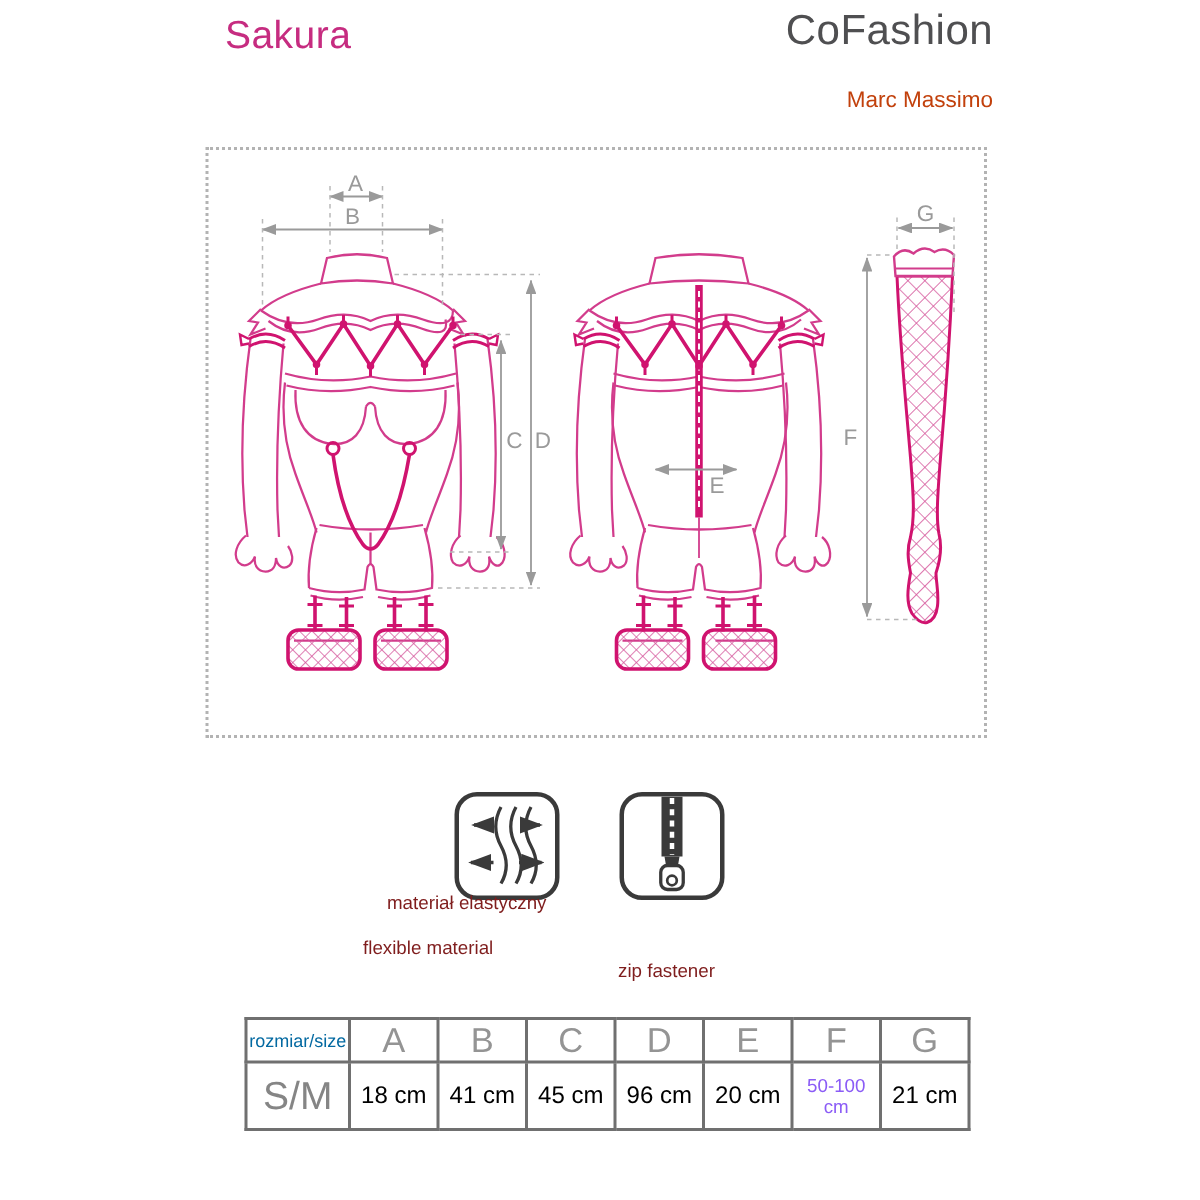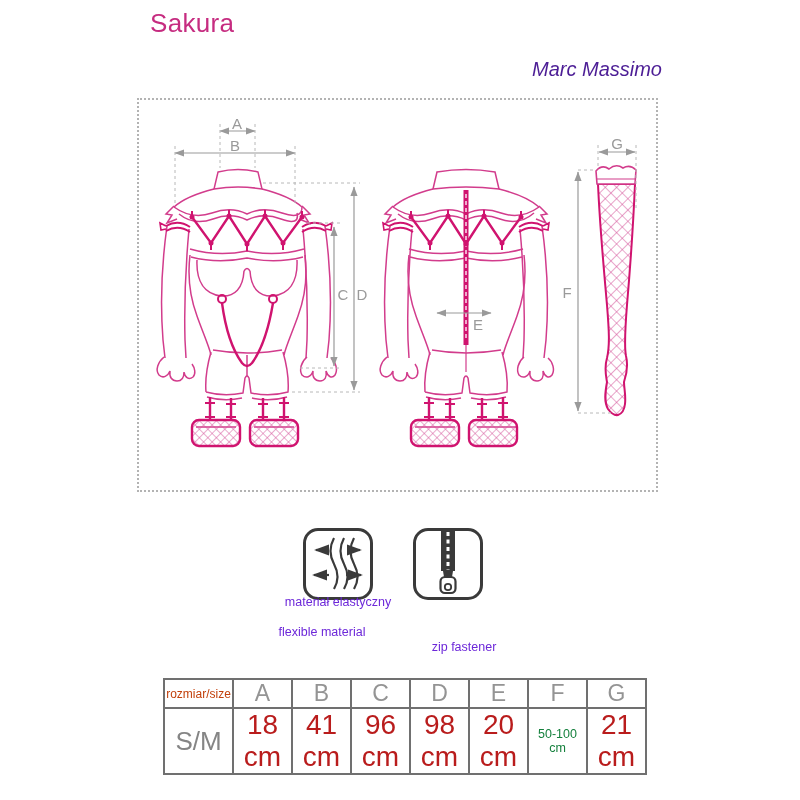--- a/index.html
+++ b/index.html
@@ -3,49 +3,50 @@
 <meta charset="utf-8">
 <style>
   * { margin:0; padding:0; box-sizing:border-box; }
   html,body { background:#ffffff; }
   body { font-family:"Liberation Sans", sans-serif; }
   .page { position:relative; width:800px; height:800px; background:#fff; overflow:hidden; }
 
   
   .product-name { position:absolute; left:150px; top:8px; font-size:26px; font-weight:400; color:#c62c80; letter-spacing:0.3px; }
   .brand-name   { position:absolute; right:138px; top:4px; font-size:28px; font-weight:400; color:#4f4f51; letter-spacing:0.3px; }
-  .designer-name{ position:absolute; right:138px; top:58px; font-size:20px; color:#4c1d95;font-style:italic; }
+  .designer-name{ position:absolute; right:138px; top:58px; font-size:15px; color:#c2410c; }
 
   
   .diagram-box { position:absolute; left:137px; top:98px; width:521px; height:394px; border:2px dotted #b3b3b3; }
   .diagram-svg { position:absolute; left:137px; top:98px; }
 
   .dim-label { position:absolute; color:#9a9a9a; font-size:15px; transform:translate(-50%,-50%); }
 
   
   .icon-box { position:absolute; width:70px; height:72px; border:3px solid #3a3a3a; border-radius:15px; background:#fff; }
-  .feature-label { position:absolute; font-size:12.5px; color:#6d28d9; text-align:center; line-height:15px; }
+  .feature-label { position:absolute; font-size:12.5px; color:#7f1d1d; text-align:left; line-height:15px; }
 
   
   .size-table { position:absolute; left:163px; top:678px; border-collapse:collapse; table-layout:fixed; }
   .size-table td, .size-table th { border:2px solid #707070; text-align:center; vertical-align:middle; font-weight:400; }
-  .size-table .corner-cell { font-size:12px; color:#c2410c; }
+  .size-table .corner-cell { font-size:12px; color:#0369a1; }
   .size-table th.col-head { font-size:23px; color:#949494; }
   .size-table td.size-name { font-size:26px; color:#858585; }
-  .size-table td.val { font-size:28px; color:#b91c1c;margin-left:45px; }
-  .size-table td.val-small { font-size:12.5px; color:#15803d; }
+  .size-table td.val { font-size:16px; color:#000000;margin-left:45px; }
+  .size-table td.val-small { font-size:12.5px; color:#8b5cf6; }
   .size-table tr.head-row { height:28px; }
   .size-table tr.data-row { height:45px; }
 </style>
 </head>
 <body>
 
 <div class="page">
 
   <div class="product-name">Sakura</div>
+  <div class="brand-name">CoFashion</div>
   <div class="designer-name">Marc Massimo</div>
 
   <div class="diagram-box"></div>
 
   <svg class="diagram-svg" width="521" height="394" viewBox="137 98 521 394" fill="none">
     <defs>
       <marker id="arr" viewBox="0 0 8 6" refX="7.5" refY="3" markerWidth="8" markerHeight="6" orient="auto-start-reverse">
         <path d="M0,0 L8,3 L0,6 Z" fill="#9a9a9a"></path>
       </marker>
       <pattern id="net" width="8" height="8" patternUnits="userSpaceOnUse" patternTransform="rotate(45)">
@@ -225,22 +226,22 @@
       <th class="col-head">C</th>
       <th class="col-head">D</th>
       <th class="col-head">E</th>
       <th class="col-head">F</th>
       <th class="col-head">G</th>
     </tr>
     <tr class="data-row">
       <td class="size-name">S/M</td>
       <td class="val">18 cm</td>
       <td class="val">41 cm</td>
+      <td class="val">45 cm</td>
       <td class="val">96 cm</td>
-      <td class="val">98 cm</td>
       <td class="val">20 cm</td>
       <td class="val-small">50-100 cm</td>
       <td class="val">21 cm</td>
     </tr>
   </tbody>
     </table>
 
 </div>
 
 </body></html>

